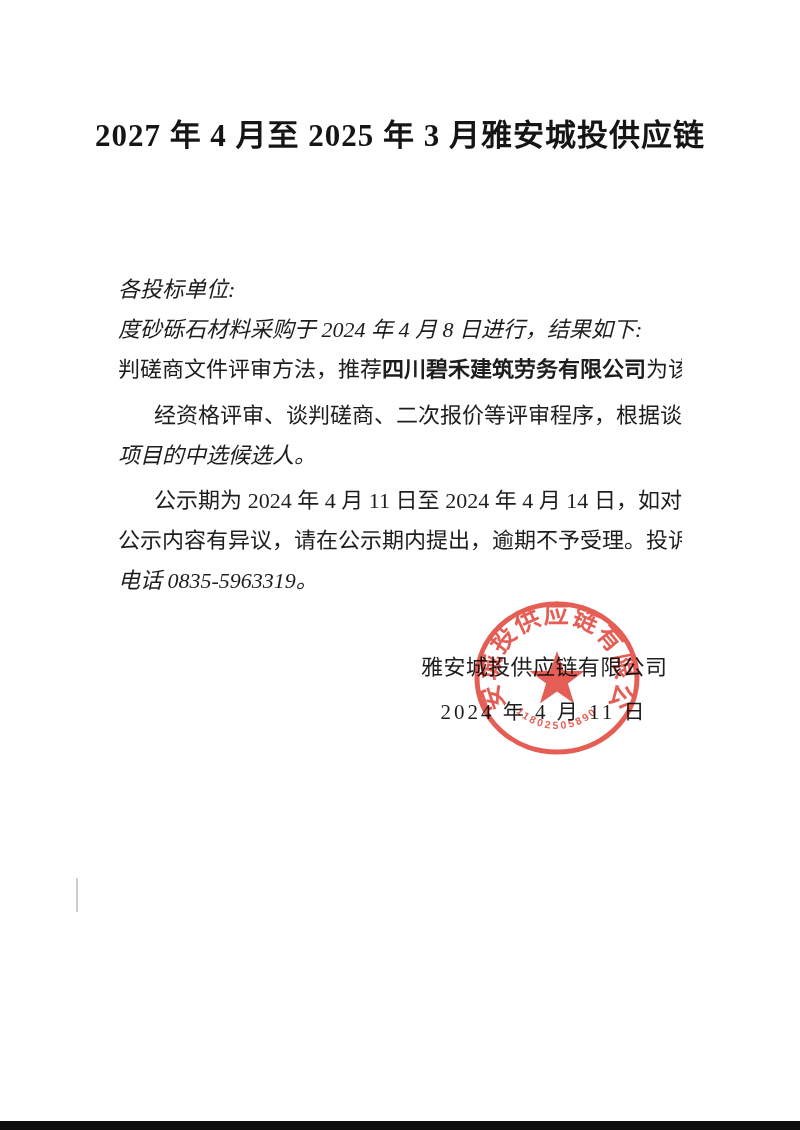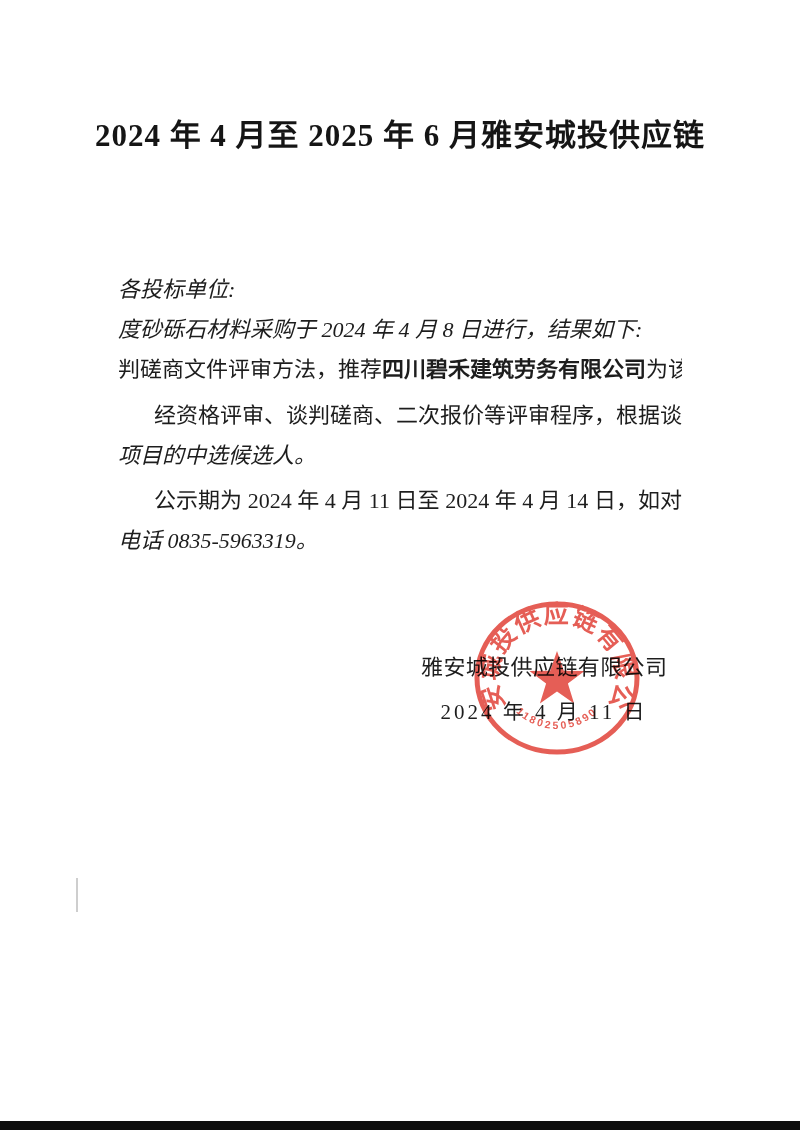--- a/index.html
+++ b/index.html
@@ -122,33 +122,34 @@
     background: #b9b9b9;
     opacity: 0.7;
   }
 </style>
 </head>
 <body>
 
 <div class="page">
 
   <h1 class="title">
-    <span class="title-line">2024 年 4 月至 2025 年 6 月雅安城投供应链</span>
+    <span class="title-line">2027 年 4 月至 2025 年 3 月雅安城投供应链</span>
   </h1>
 
   <div class="body-text">
     <p class="line short">各投标单位:</p>
 
     <p class="line short">度砂砾石材料采购于 2024 年 4 月 8 日进行，结果如下:</p>
 
     <p class="line"><span>判磋商文件评审方法，推荐</span><span class="bold">四川碧禾建筑劳务有限公司</span><span>为该</span></p>
     <p class="line indent para2">经资格评审、谈判磋商、二次报价等评审程序，根据谈</p>
     <p class="line short">项目的中选候选人。</p>
 
     <p class="line indent para3">公示期为 2024 年 4 月 11 日至 2024 年 4 月 14 日，如对</p>
+    <p class="line">公示内容有异议，请在公示期内提出，逾期不予受理。投诉</p>
     <p class="line short">电话 0835-5963319。</p>
   </div>
 
   <div class="signature">
     <p class="sig-company">雅安城投供应链有限公司</p>
     <p class="sig-date">2024 年 4 月 11 日</p>
   </div>
 
   <svg class="seal" viewBox="0 0 170 158" xmlns="http://www.w3.org/2000/svg">
     <defs>

